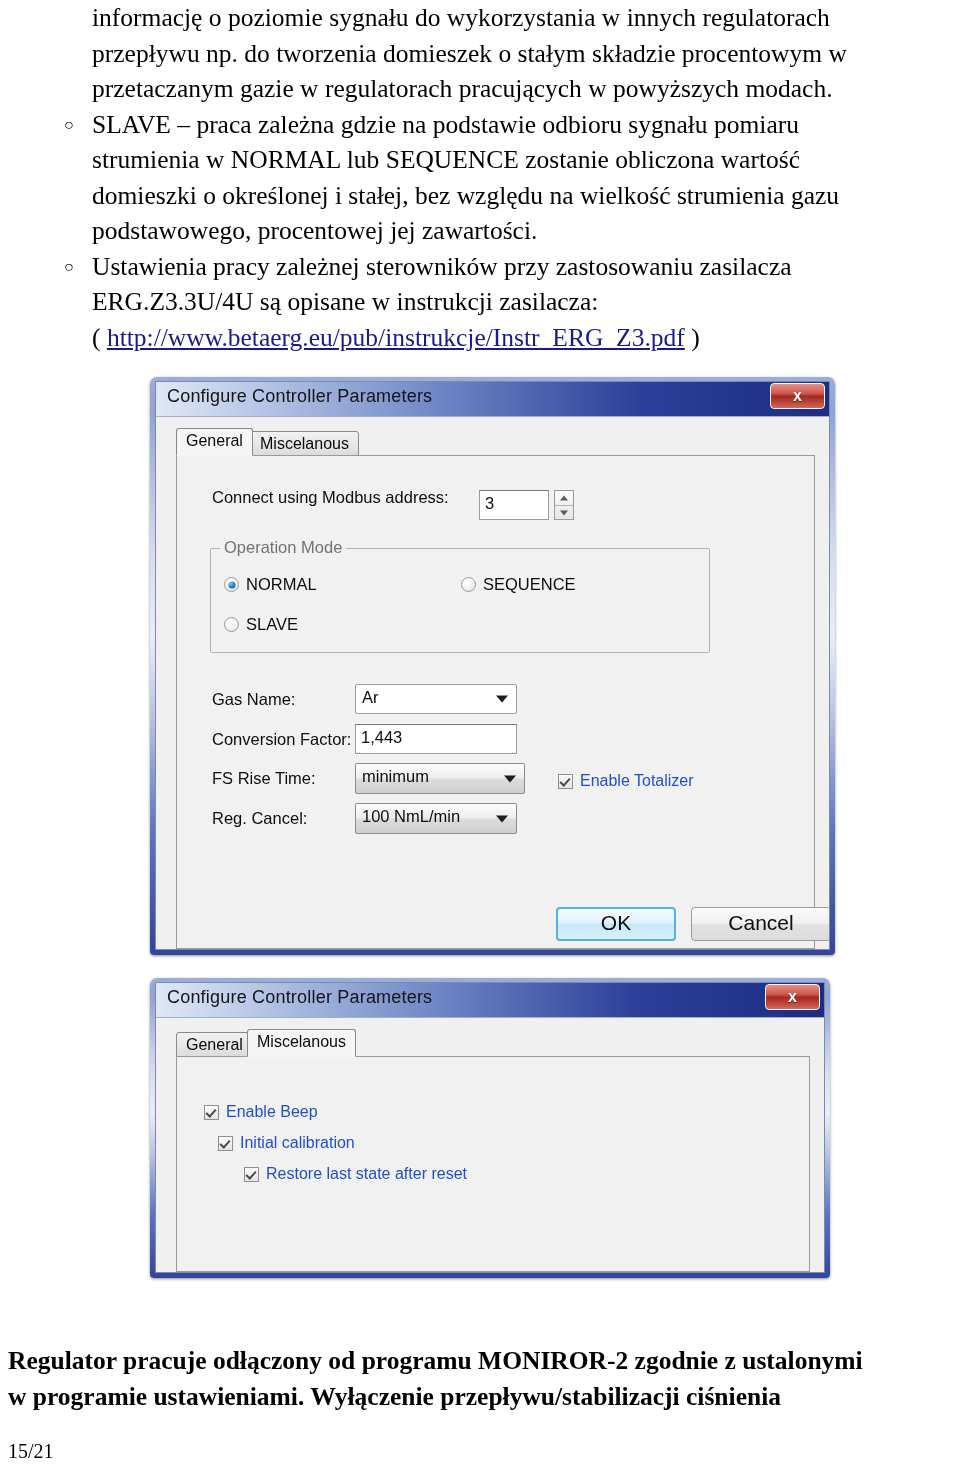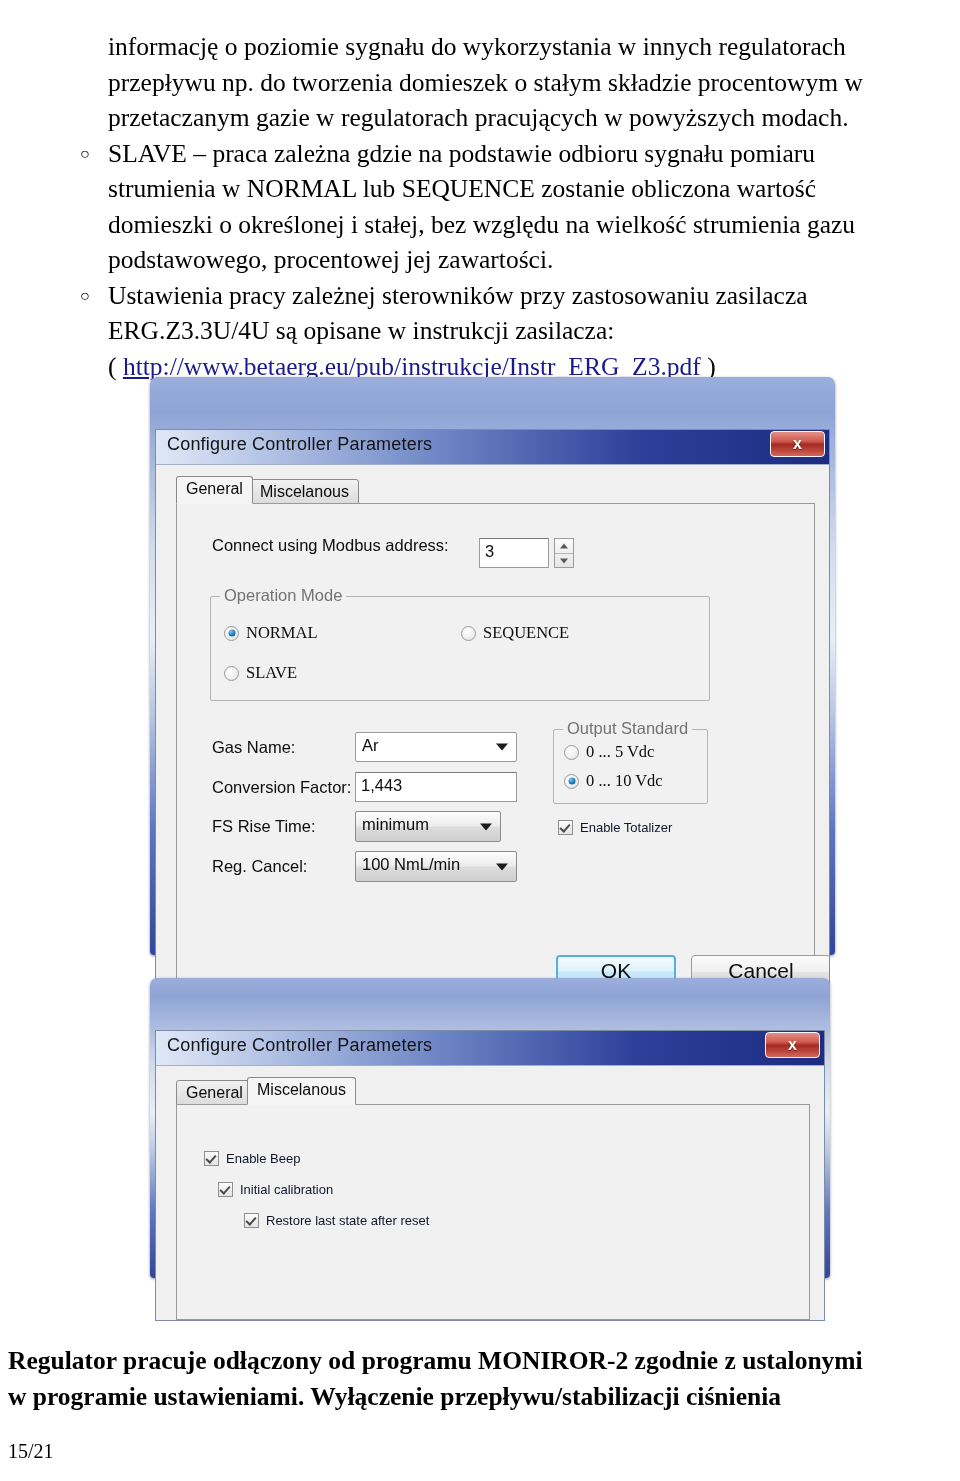--- a/index.html
+++ b/index.html
@@ -11,28 +11,27 @@
     width: 960px;
     height: 1481px;
     position: relative;
     font-family: "Liberation Serif", serif;
     overflow: hidden;
   }
 
   
   .doc-text {
     position: absolute;
-    left: 68px;
+    left: 52px;
     top: 0px;
     width: 880px;
     font-family: "Liberation Serif", serif;
     font-size: 25.5px;
     line-height: 35.5px;
     color: #000000;
-    margin-top: 29px;
   }
   .para-cont {
     margin: 0;
     padding: 0 0 0 40px;
     text-align: justify;
   }
   .para-cont.first { padding-left: 40px; }
   .bullet-item {
     position: relative;
     padding-left: 40px;
@@ -82,21 +81,20 @@
     box-shadow: 0 1px 3px rgba(0,0,0,0.45);
     filter: saturate(0.95);
   }
   .win-inner {
     background: #f0f0f0;
     border: 1px solid #7d8ba8;
     height: 100%;
     box-sizing: border-box;
     position: relative;
     overflow: hidden;
-    margin-top: 48px;
   }
   .win-titlebar {
     height: 34px;
     position: relative;
     background: linear-gradient(to right,
         #dfe8f7 0%, #b9c9ea 14%, #6d86c8 42%, #2c3f9e 72%, #1b2c86 100%);
   }
   .win-title {
     position: absolute;
     left: 11px;
@@ -293,21 +291,21 @@
   .radio.checked .dot::after {
     content: "";
     position: absolute;
     left: 50%; top: 50%;
     width: 7px; height: 7px;
     border-radius: 50%;
     background: radial-gradient(circle at 35% 30%, #7fc7f0 0%, #1b79c0 55%, #0b4f88 100%);
     transform: translate(-50%,-50%);
   }
   .radio .rlbl {
-    font-family: Liberation Serif, serif;
+    font-family: Liberation Sans, sans-serif;
     font-size: 16.5px;
     color: #0d0d0d;
   }
 
   .checkbox {
     position: absolute;
     display: flex;
     align-items: center;
     cursor: pointer;
     white-space: nowrap;
@@ -325,22 +323,22 @@
     content: "";
     position: absolute;
     left: 3px; top: 1px;
     width: 4px; height: 8px;
     border: solid #4a4a4a;
     border-width: 0 2px 2px 0;
     transform: rotate(42deg);
   }
   .checkbox .clbl {
     font-family: "Liberation Sans", sans-serif;
-    font-size: 13px;
-    color: #0f172a;
+    font-size: 16px;
+    color: #1d4ed8;
   }
 
   .btn {
     position: absolute;
     box-sizing: border-box;
     height: 34px;
     border-radius: 4px;
     font-family: "Liberation Sans", sans-serif;
     font-size: 21px;
     color: #0d0d0d;
@@ -429,42 +427,31 @@
         <div class="row lbl" style="left:35px; top:234px;">Gas Name:</div>
         <div class="combo white" style="left:178px; top:228px; width:162px; height:30px;">
           <span>Ar</span>
           <span class="caret"></span>
         </div>
 
         <div class="row lbl" style="left:35px; top:274px;">Conversion Factor:</div>
         <div class="txtbox" style="left:178px; top:268px; width:162px; height:30px;">1,443</div>
 
         <div class="row lbl" style="left:35px; top:313px;">FS Rise Time:</div>
-        <div class="combo grey" style="left:178px; top:307px; width:146px; height:31px;">
+        <div class="combo grey" style="left:178px; top:307px; width:170px; height:31px;">
           <span>minimum</span>
           <span class="caret"></span>
         </div>
 
         <div class="row lbl" style="left:35px; top:353px;">Reg. Cancel:</div>
         <div class="combo grey" style="left:178px; top:347px; width:162px; height:31px;">
           <span>100 NmL/min</span>
           <span class="caret"></span>
         </div>
 
-        <div class="groupbox" style="left:376px; top:225px; width:155px; height:75px;">
-          <div class="gb-title">Output Standard</div>
-          <div class="radio" style="left:10px; top:12px;">
-            <span class="dot"></span>
-            <span class="rlbl">0 ... 5 Vdc</span>
-          </div>
-          <div class="radio checked" style="left:10px; top:41px;">
-            <span class="dot"></span>
-            <span class="rlbl">0 ... 10 Vdc</span>
-          </div>
-        </div>
 
         <div class="checkbox checked" style="left:381px; top:316px;">
           <span class="box"></span>
           <span class="clbl">Enable Totalizer</span>
         </div>
       </div>
 
       <div class="btn default" style="left:400px; top:490px; width:120px;">OK</div>
       <div class="btn" style="left:535px; top:490px; width:140px;">Cancel</div>
     </div>

